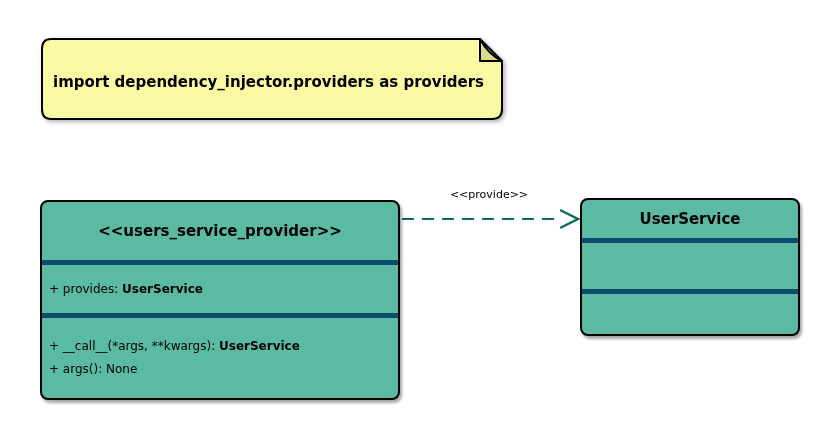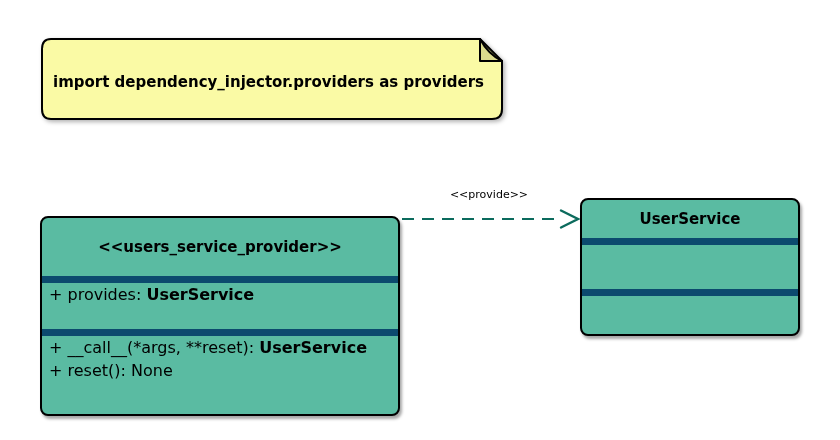--- a/index.html
+++ b/index.html
@@ -48,44 +48,44 @@
   .uml-class {
     position: absolute;
     box-sizing: border-box;
     background: #5ABBA2;
     border: 2px solid #000;
     border-radius: 8px;
     box-shadow: 2px 3px 3px rgba(0,0,0,0.35);
     display: flex;
     flex-direction: column;
   }
-  .provider-class { left: 40px; top: 216px; width: 360px; height: 200px; }
+  .provider-class { left: 40px; top: 200px; width: 360px; height: 200px; }
   .service-class  { left: 580px; top: 198px; width: 220px; height: 138px; }
 
   .uml-header {
     box-sizing: border-box;
     display: flex;
     flex-direction: column;
     align-items: center;
     justify-content: center;
     text-align: center;
     font-weight: bold;
     font-size: 15px;
     line-height: 22px;
   }
   .provider-class .uml-header { height: 58px; }
   .service-class  .uml-header { height: 38px; }
 
   .uml-attrs, .uml-methods {
     box-sizing: border-box;
-    border-top: 7px solid #0c4a6e;
+    border-top: 5px solid #0c4a6e;
     display: flex;
     flex-direction: column;
-    justify-content: flex-start;
-    font-size: 16px;
+    justify-content: center;
+    font-size: 12px;
     line-height: 23px;
     padding-left: 7px;
     padding-right: 4px;
   }
   .provider-class .uml-attrs { height: 53px; }
   .provider-class .uml-methods { flex: 1; }
   .service-class .uml-attrs { height: 51px; }
   .service-class .uml-methods { flex: 1; }
   .member { white-space: nowrap; }
   .member b { font-weight: bold; }
@@ -128,22 +128,22 @@
   <div class="edge-label">&lt;&lt;provide&gt;&gt;</div>
 
   <div class="uml-class provider-class">
     <div class="uml-header">
       <div>&lt;&lt;users_service_provider&gt;&gt;</div>
     </div>
     <div class="uml-attrs">
       <div class="member"><span>+ provides: </span><b>UserService</b></div>
     </div>
     <div class="uml-methods">
-      <div class="member"><span>+ __call__(*args, **reset): </span><b>UserService</b></div>
-      <div class="member"><span>+ reset(): None</span><b></b></div>
+      <div class="member"><span>+ __call__(*args, **kwargs): </span><b>UserService</b></div>
+      <div class="member"><span>+ args(): None</span><b></b></div>
     </div>
   </div>
 
   <div class="uml-class service-class">
     <div class="uml-header">
       <div>UserService</div>
     </div>
     <div class="uml-attrs"></div>
     <div class="uml-methods"></div>
   </div>

